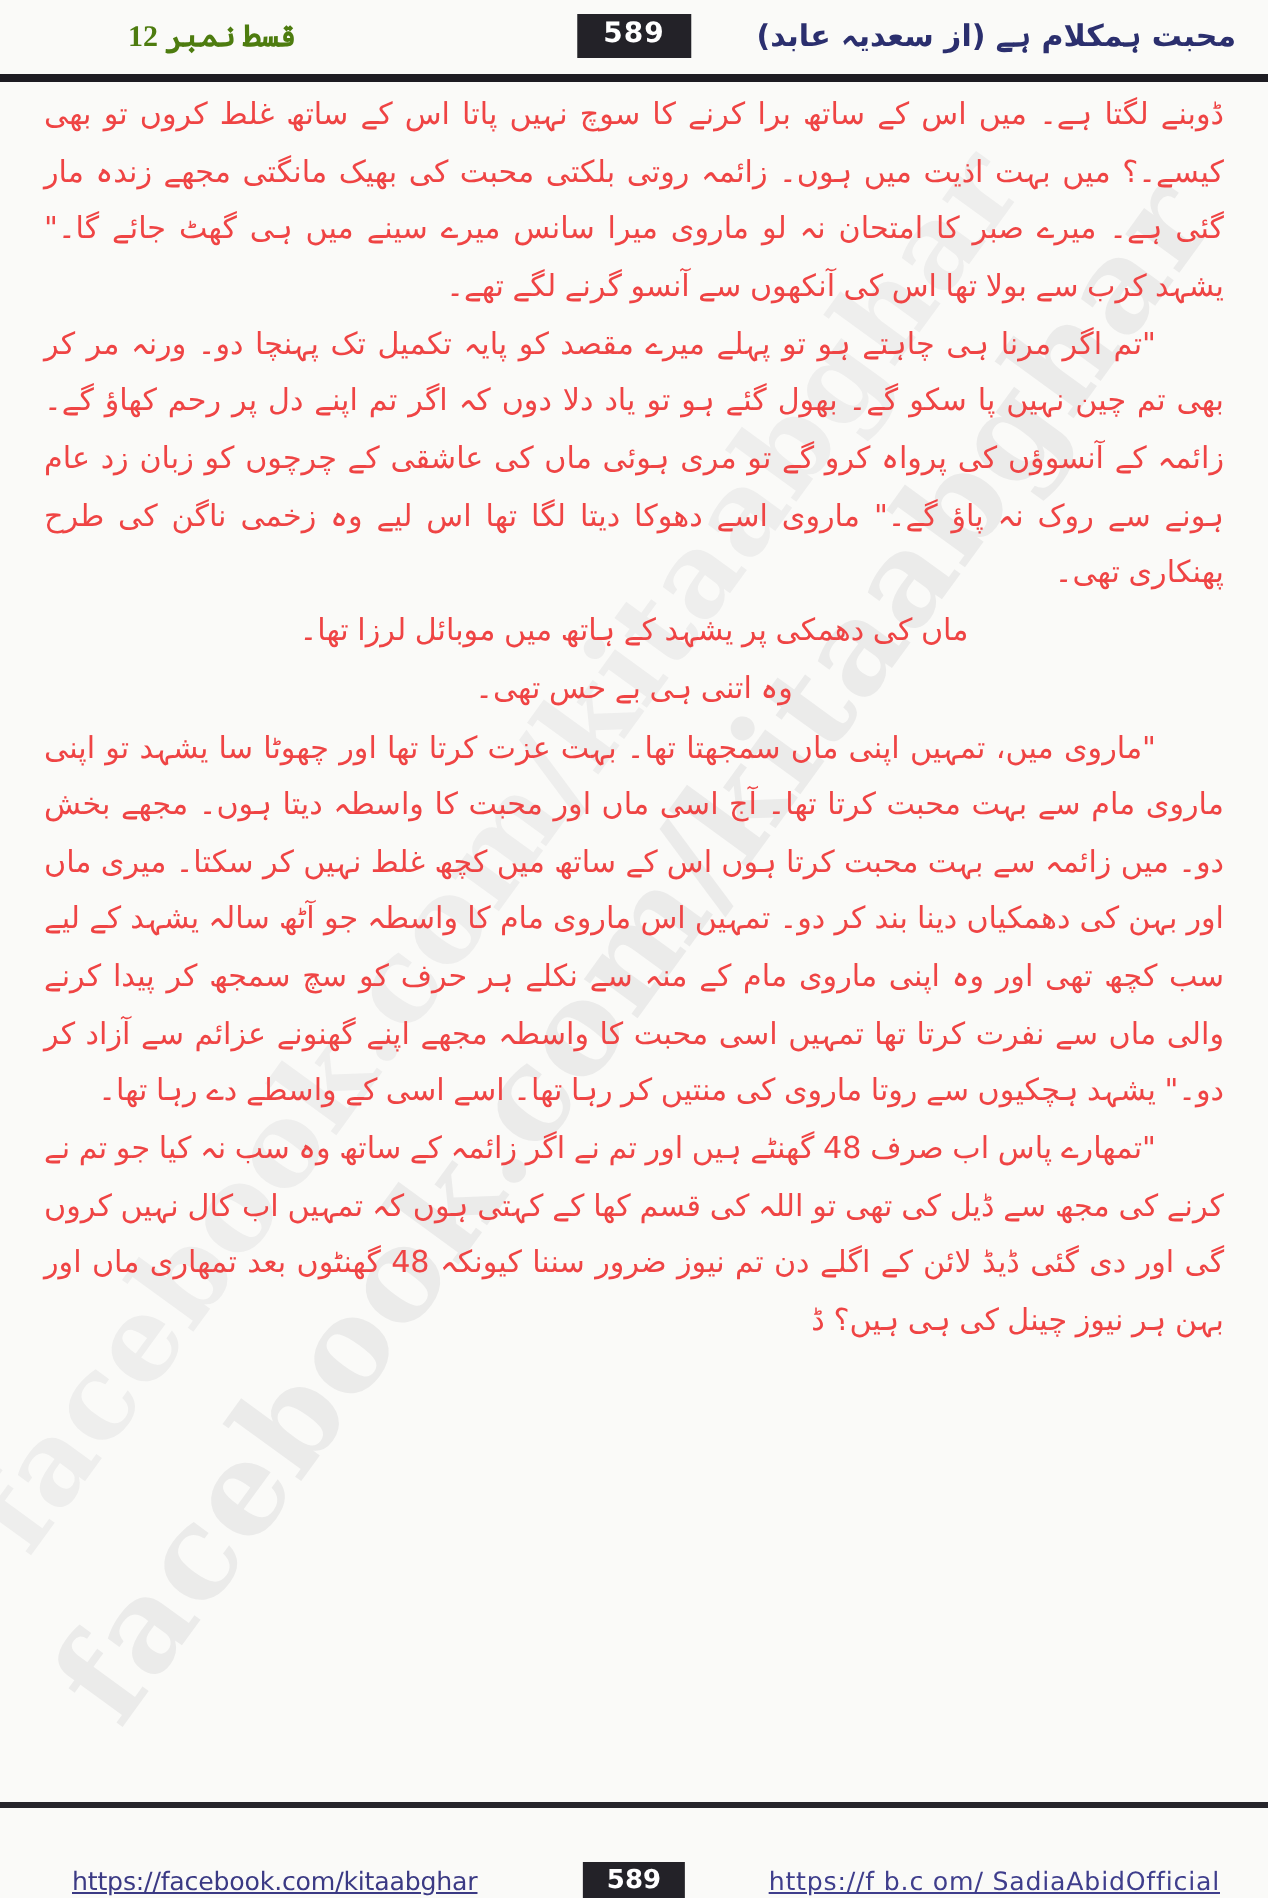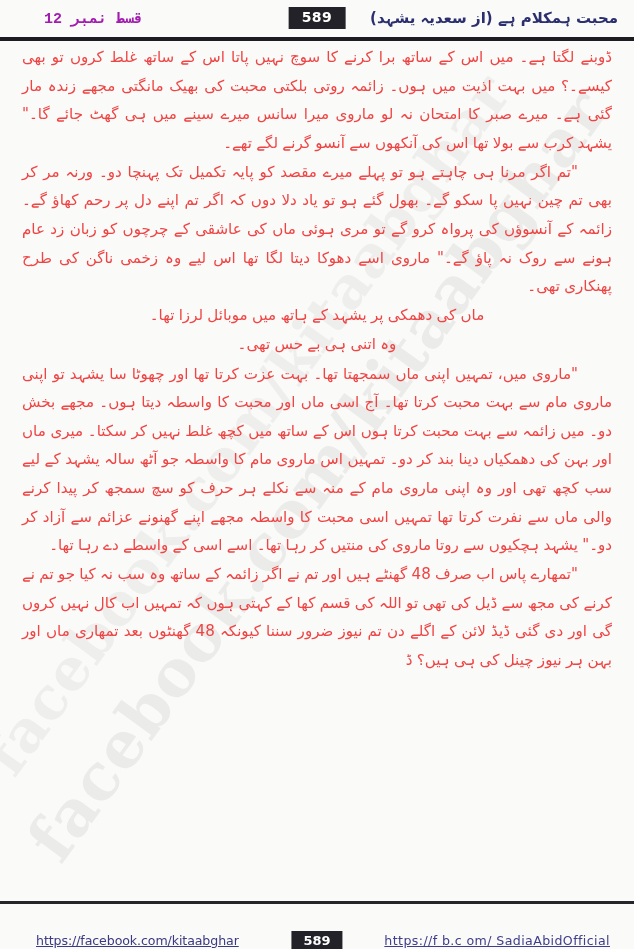--- a/index.html
+++ b/index.html
@@ -80,28 +80,28 @@
     top:9px;
     font-size:15px;
     color:#2b2f6e;
     font-weight:700;
     white-space:nowrap;
     font-family:"DejaVu Sans","Liberation Sans",sans-serif;
   }
 
   .hdr-left {
     position:absolute;
-    left:44px;
+    left:64px;
     top:9px;
     font-size:15px;
-    color:#a21caf;
+    color:#4d7c0f;
     font-weight:700;
     white-space:nowrap;
     direction:rtl;
-    font-family:Liberation Mono, monospace;
+    font-family:Liberation Serif, serif;
   }
 
   .page-badge {
     position:absolute;
     left:50%;
     transform:translateX(-50%);
     top:7px;
     background:#232228;
     color:#ffffff;
     font-size:14px;
@@ -204,21 +204,21 @@
 <body>
 
 <div id="page">
 
   <div class="wm-layer">
     <div class="wm-diagonal">facebook.com/kitaabghar</div>
     <div class="wm-diagonal two">facebook.com/kitaabghar</div>
   </div>
 
   <div id="header">
-    <div class="hdr-right">محبت ہمکلام ہے (از سعدیہ یشہد)</div>
+    <div class="hdr-right">محبت ہمکلام ہے (از سعدیہ عابد)</div>
     <div class="page-badge">589</div>
     <div class="hdr-left">قسط نمبر 12</div>
   </div>
   <div class="rule-top"></div>
 
   <div id="body-text">
     <p class="para right-last">ڈوبنے لگتا ہے۔ میں اس کے ساتھ برا کرنے کا سوچ نہیں پاتا اس کے ساتھ غلط کروں تو بھی کیسے۔؟ میں بہت اذیت میں ہوں۔ زائمہ روتی بلکتی محبت کی بھیک مانگتی مجھے زندہ مار گئی ہے۔ میرے صبر کا امتحان نہ لو ماروی میرا سانس میرے سینے میں ہی گھٹ جائے گا۔" یشہد کرب سے بولا تھا اس کی آنکھوں سے آنسو گرنے لگے تھے۔</p>
     <p class="para right-last indent">"تم اگر مرنا ہی چاہتے ہو تو پہلے میرے مقصد کو پایہ تکمیل تک پہنچا دو۔ ورنہ مر کر بھی تم چین نہیں پا سکو گے۔ بھول گئے ہو تو یاد دلا دوں کہ اگر تم اپنے دل پر رحم کھاؤ گے۔ زائمہ کے آنسوؤں کی پرواہ کرو گے تو مری ہوئی ماں کی عاشقی کے چرچوں کو زبان زد عام ہونے سے روک نہ پاؤ گے۔" ماروی اسے دھوکا دیتا لگا تھا اس لیے وہ زخمی ناگن کی طرح پھنکاری تھی۔</p>
     <p class="para center-last">ماں کی دھمکی پر یشہد کے ہاتھ میں موبائل لرزا تھا۔</p>
     <p class="para center-last">وہ اتنی ہی بے حس تھی۔</p>

